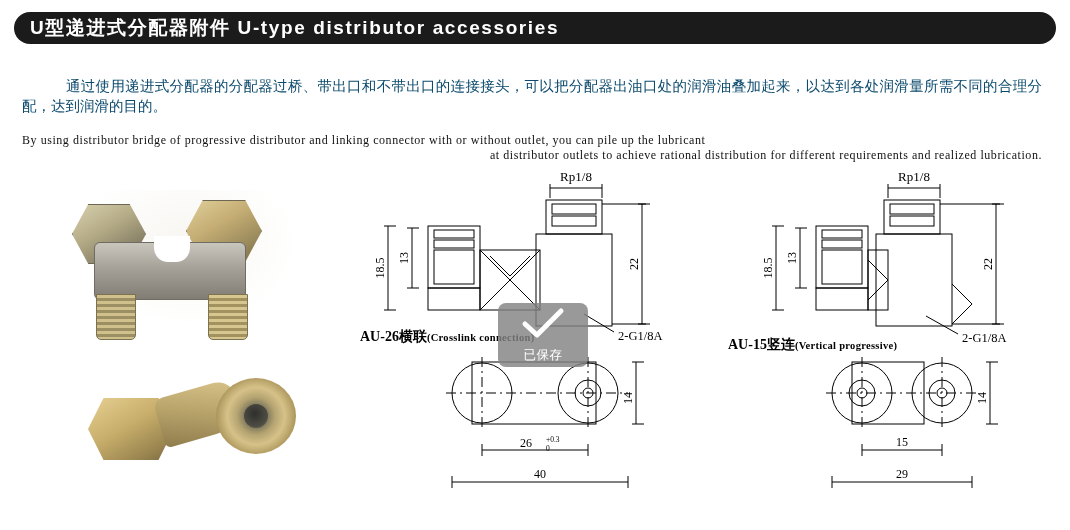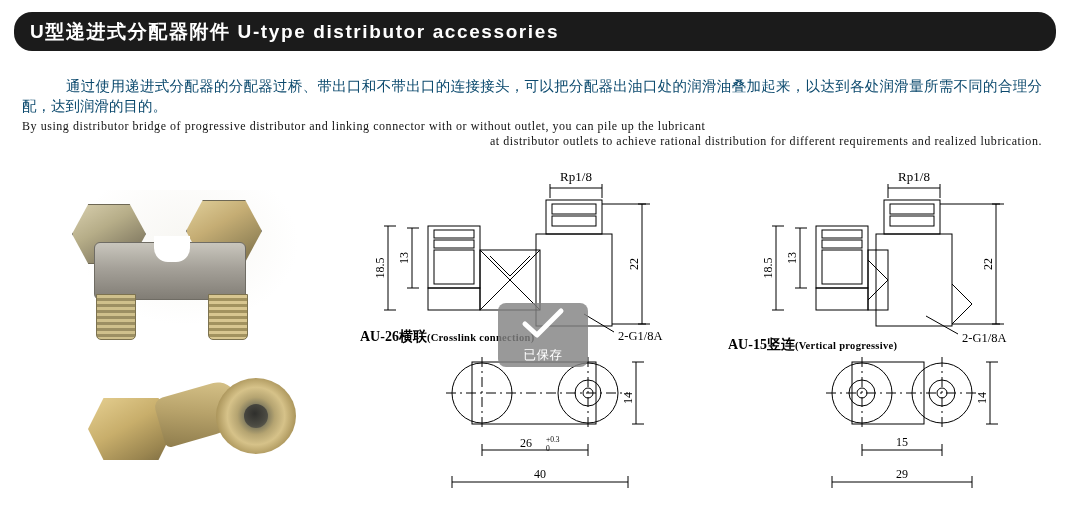--- a/index.html
+++ b/index.html
@@ -15,21 +15,21 @@
     font-family: "Liberation Serif", serif;
     color: #000;
   }
 
   
   .header-banner {
     position: absolute;
     left: 14px;
     top: 12px;
     width: 1042px;
-    height: 39px;
+    height: 32px;
     background: #1b1b1b;
     border-radius: 18px;
     display: flex;
     align-items: center;
     box-sizing: border-box;
     padding-left: 16px;
   }
   .header-title {
     color: #ffffff;
     font-family: "Liberation Sans", sans-serif;
@@ -48,21 +48,21 @@
   }
   .desc-cn {
     font-family: "Liberation Sans", sans-serif;
     font-size: 14.5px;
     line-height: 20px;
     text-indent: 44px;
     text-align: justify;
     color: #0c4a6e;
   }
   .desc-en {
-    margin-top: 3px;
+    margin-top: 17px;
     font-family: "Liberation Serif", serif;
     font-size: 12px;
     line-height: 15px;
     letter-spacing: 0.55px;
     color: #111;
   }
 
   
   .photo-col {
     position: absolute;

